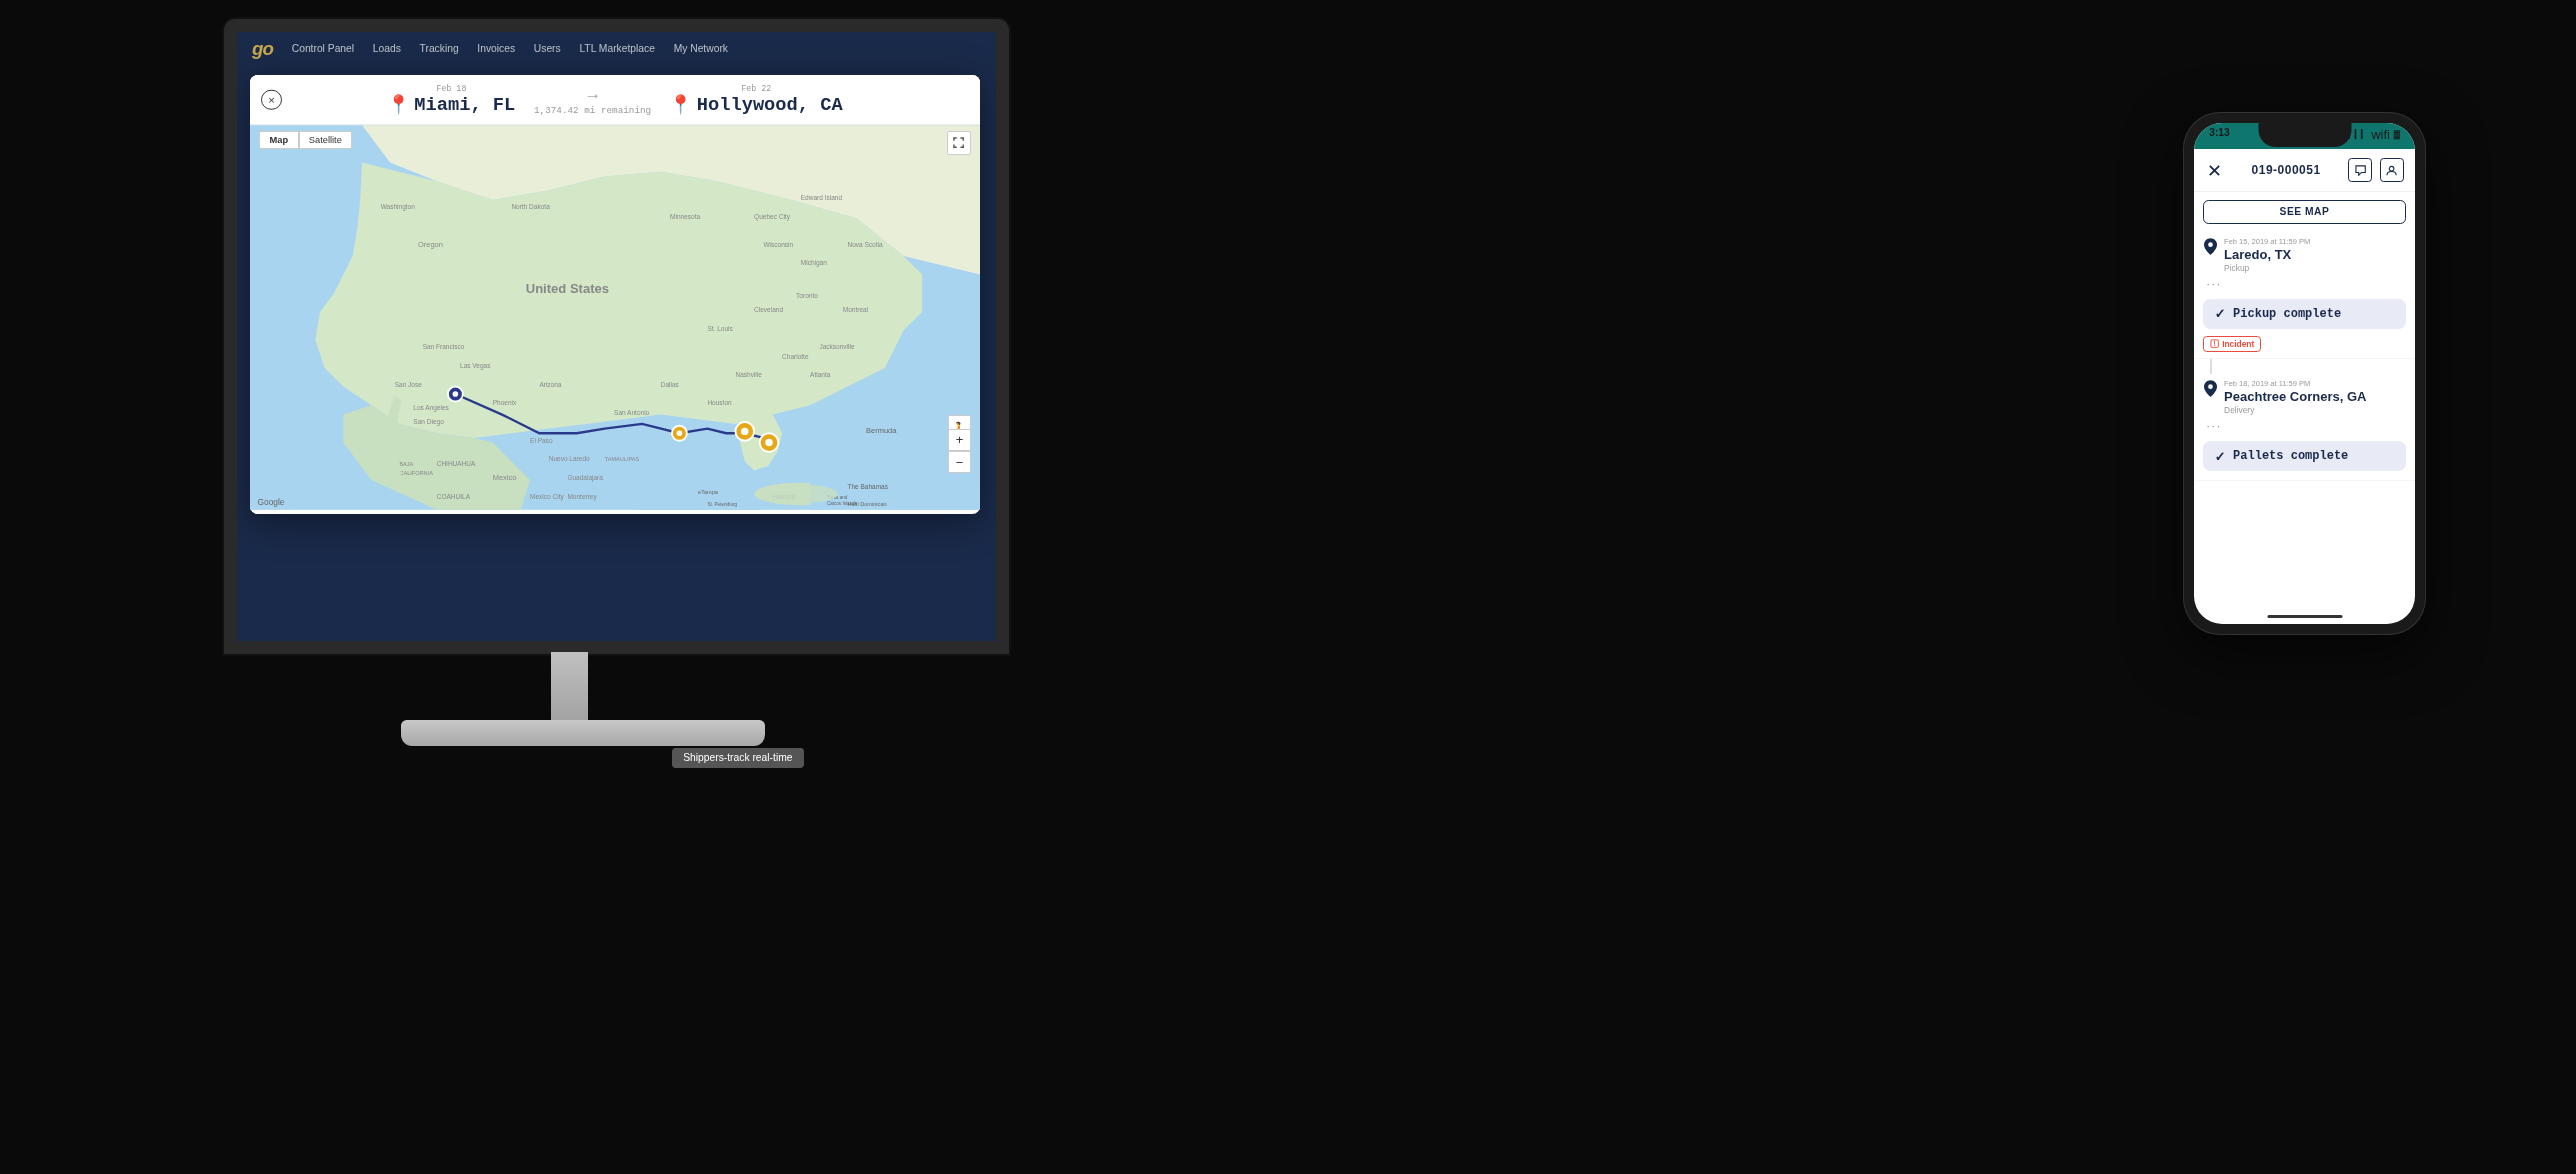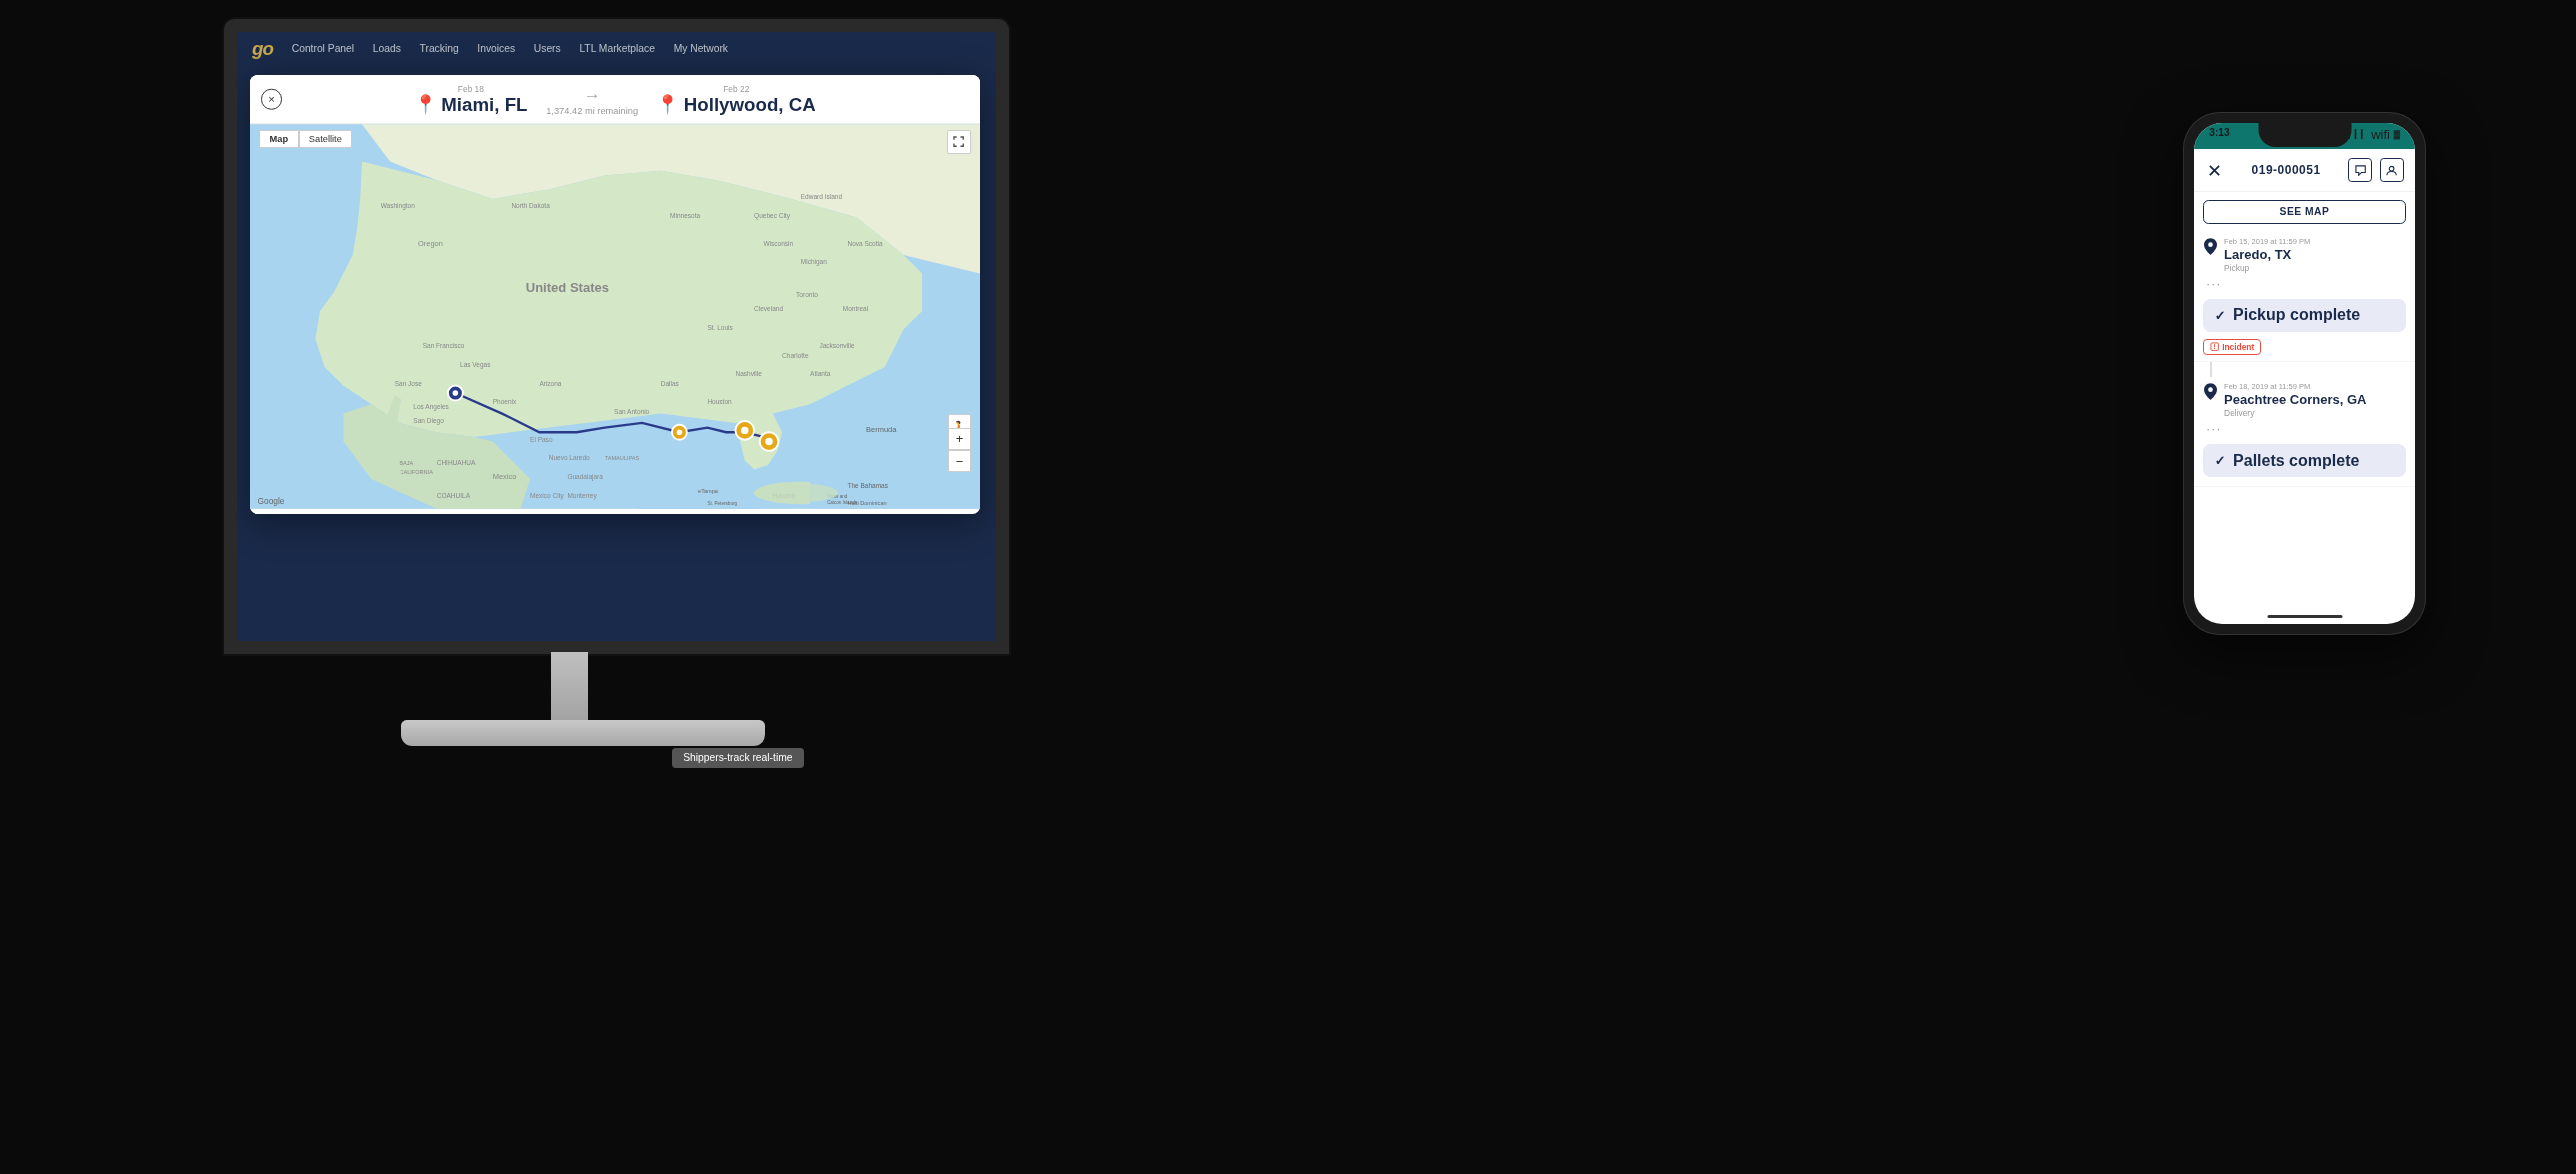--- a/index.html
+++ b/index.html
@@ -92,20 +92,21 @@
       cursor: pointer;
       font-size: 11.2px;
       color: #333;
     }
 
     .map-route-info {
       display: flex;
       justify-content: center;
       align-items: center;
       gap: 18.7px;
+      font-family: Liberation Mono, monospace;
     }
 
     .map-location {
       display: flex;
       flex-direction: column;
       align-items: center;
     }
     .map-location-date {
       font-size: 8.4px;
       color: #999;
@@ -454,23 +455,24 @@
     }
 
     .status-check {
       color: #1a2a4a;
       font-size: 13px;
       font-weight: 700;
       flex-shrink: 0;
     }
 
     .status-text {
-      font-size: 16px;
+      font-size: 12px;
       font-weight: 600;
       color: #1a2a4a;
+      font-family: Liberation Mono, monospace;
     }
 
     
     .incident-badge {
       display: inline-flex;
       align-items: center;
       gap: 2.8px;
       background: white;
       border: 0.9px solid #e74c3c;
       border-radius: 3.7px;

